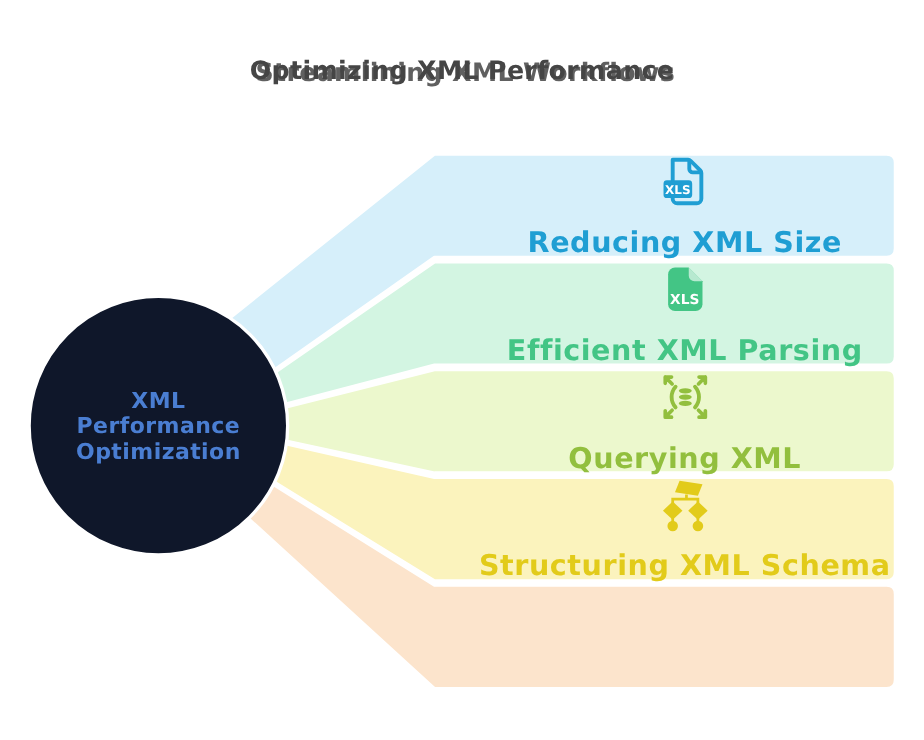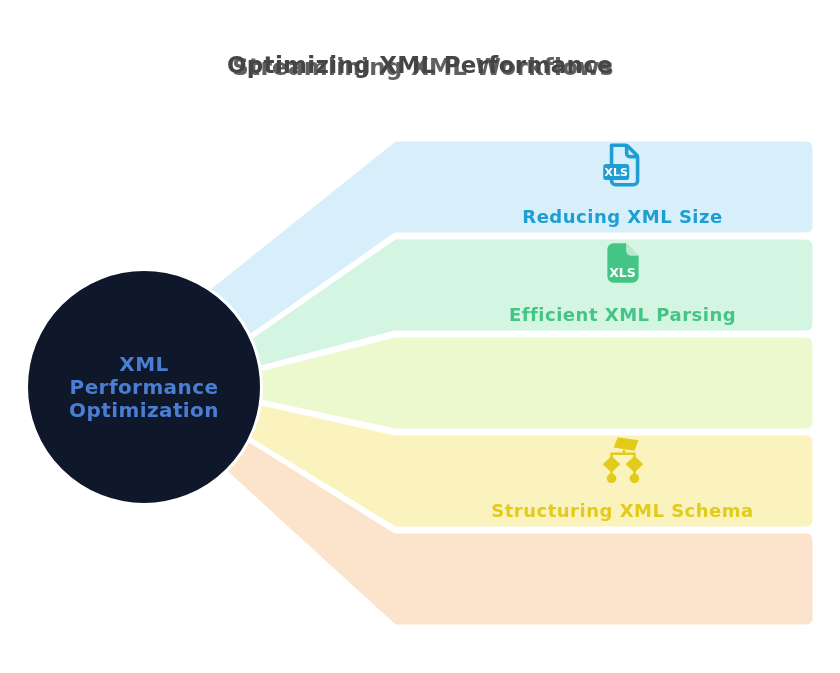--- a/index.html
+++ b/index.html
@@ -24,21 +24,21 @@
     box-sizing:border-box;display:flex;flex-direction:column;align-items:center;justify-content:center;
     text-align:center;font-weight:bold;font-size:20px;line-height:23px;letter-spacing:.4px;
   }
   
   .branch-row{
     position:absolute;left:395px;width:419px;height:94px;z-index:3;
     display:flex;align-items:center;gap:16px;padding-left:36px;box-sizing:border-box;flex-direction:column;
   }
   .branch-row .icon{width:50px;height:50px;flex:0 0 50px;display:block;}
   .branch-row .icon svg{width:50px;height:50px;display:block;}
-  .branch-label{font-size:18px;font-weight:bold;letter-spacing:.5px;white-space:nowrap;}
+  .branch-label{font-size:26px;font-weight:bold;letter-spacing:.5px;white-space:nowrap;}
   .xls-txt{font-family:"DejaVu Sans",sans-serif;font-weight:bold;}
 </style>
 </head>
 <body>
 
 <div id="stage">
 
   <div id="title-wrap" style="color: rgb(69, 69, 69);">
     <span class="t t-a">Optimizing XML Performance</span>
     <span class="t t-b">Streamlining XML Workflows</span>
@@ -74,20 +74,36 @@
     <span class="icon">
       <svg viewBox="0 0 48 48">
         <path d="M9 11 a6 6 0 0 1 6 -6 h12 l12 12 v20 a6 6 0 0 1 -6 6 H15 a6 6 0 0 1 -6 -6 Z" fill="currentColor"></path>
         <path d="M27 5 l12 12 h-7 a5 5 0 0 1 -5 -5 z" fill="#ffffff" opacity="0.62"></path>
         <text class="xls-txt" x="23.5" y="37" font-size="12" text-anchor="middle" fill="#ffffff">XLS</text>
       </svg>
     </span>
     <span class="branch-label">Efficient XML Parsing</span>
   </div>
 
+  <div class="branch-row" id="row-2" style="top: 336px; color: rgb(146, 191, 62);">
+    <span class="icon">
+      <svg viewBox="0 0 48 48" stroke="currentColor" fill="none" stroke-linecap="round" stroke-linejoin="round">
+        <path d="M15.5 15 a13.5 13.5 0 0 0 0 18" stroke-width="3.4"></path>
+        <path d="M32.5 15 a13.5 13.5 0 0 1 0 18" stroke-width="3.4"></path>
+        <ellipse cx="24" cy="18.5" rx="5.6" ry="2.3" fill="currentColor" stroke="none"></ellipse>
+        <ellipse cx="24" cy="24" rx="5.6" ry="2.3" fill="currentColor" stroke="none"></ellipse>
+        <ellipse cx="24" cy="29.5" rx="5.6" ry="2.3" fill="currentColor" stroke="none"></ellipse>
+        <path d="M12.5 12.5 L6.5 6.5 M6.5 12 V6.5 H12" stroke-width="3.2"></path>
+        <path d="M35.5 12.5 L41.5 6.5 M41.5 12 V6.5 H36" stroke-width="3.2"></path>
+        <path d="M12.5 35.5 L6.5 41.5 M6.5 36 v5.5 H12" stroke-width="3.2"></path>
+        <path d="M35.5 35.5 L41.5 41.5 M36 41.5 h5.5 V36" stroke-width="3.2"></path>
+      </svg>
+    </span>
+    <span class="branch-label">Querying XML</span>
+  </div>
 
   <div class="branch-row" id="row-3" style="top: 434px; color: rgb(226, 203, 26);">
     <span class="icon">
       <svg viewBox="0 0 48 48">
         <g stroke="currentColor" stroke-width="2.4" fill="none">
           <path d="M25 15 V19 M13 23 V19 H35 V23 M13 35 V40 M35 35 V40"></path>
         </g>
         <polygon points="19,3 39,6 35,16 15,13" fill="currentColor"></polygon>
         <polygon points="13,21 21.5,29 13,37 4.5,29" fill="currentColor"></polygon>
         <polygon points="35,21 43.5,29 35,37 26.5,29" fill="currentColor"></polygon>

